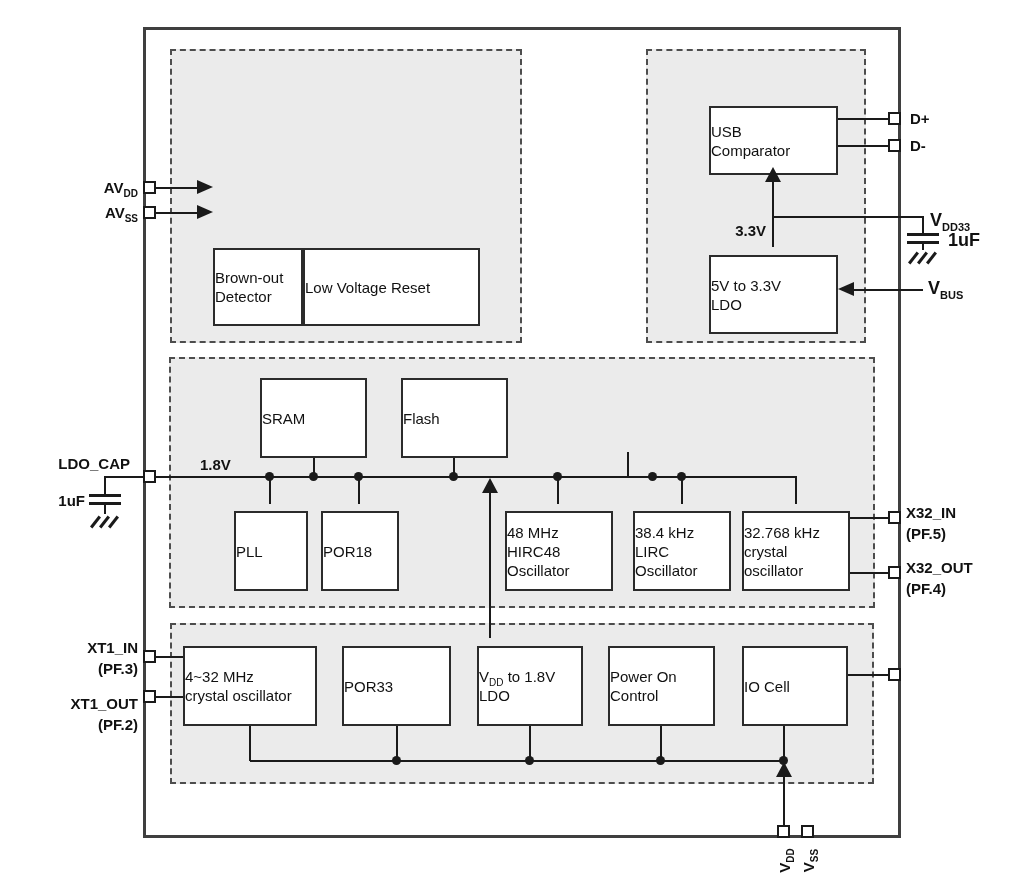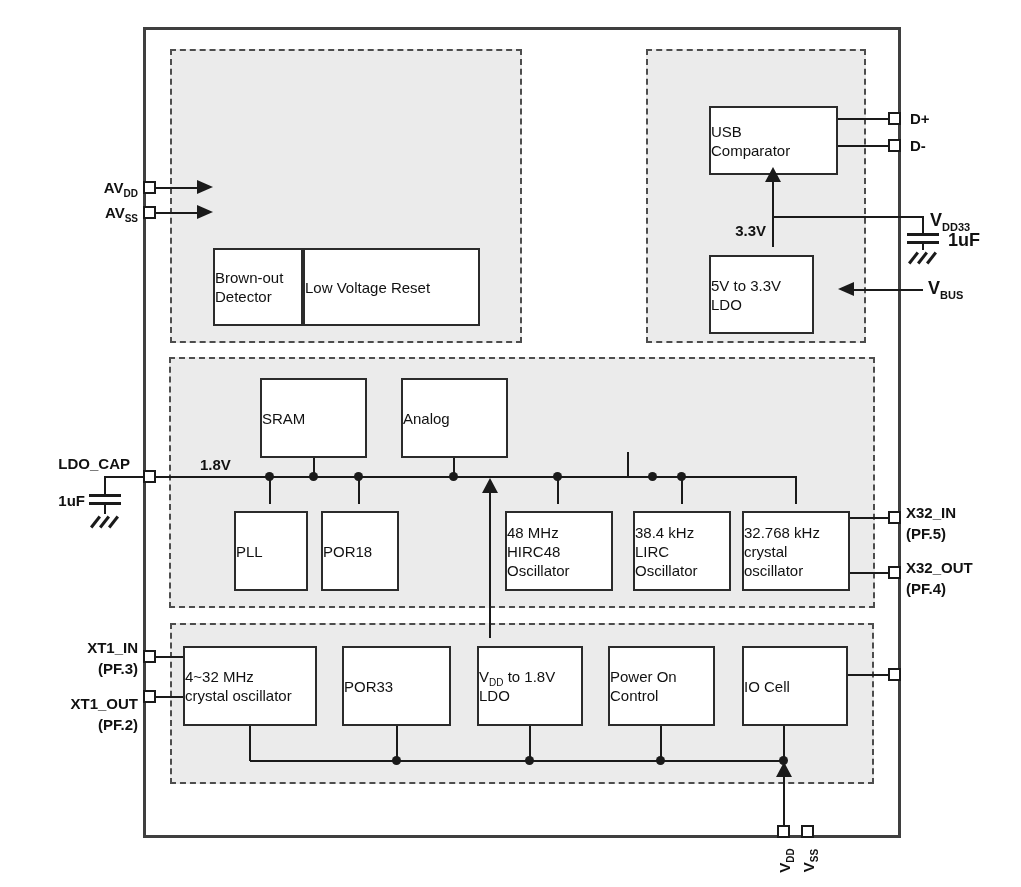--- a/index.html
+++ b/index.html
@@ -118,29 +118,29 @@
     <span class="bl">Brown-out</span>
     <span class="bl">Detector</span>
   </div>
   <div class="block" style="left:303px;top:240px;width:177px;height:78px">
     <span class="bl">Low Voltage Reset</span>
   </div>
   <div class="block" style="left:709px;top:98px;width:129px;height:69px">
     <span class="bl">USB</span>
     <span class="bl">Comparator</span>
   </div>
-  <div class="block" style="left:709px;top:247px;width:105px;height:79px">
+  <div class="block" style="left:709px;top:247px;width:129px;height:79px">
     <span class="bl">5V to 3.3V</span>
     <span class="bl">LDO</span>
   </div>
   <div class="block" style="left:260px;top:370px;width:107px;height:80px">
     <span class="bl">SRAM</span>
   </div>
   <div class="block" style="left:401px;top:370px;width:107px;height:80px">
-    <span class="bl">Analog</span>
+    <span class="bl">Flash</span>
   </div>
   <div class="block" style="left:234px;top:503px;width:74px;height:80px">
     <span class="bl">PLL</span>
   </div>
   <div class="block" style="left:321px;top:503px;width:78px;height:80px">
     <span class="bl">POR18</span>
   </div>
   <div class="block" style="left:505px;top:503px;width:108px;height:80px">
     <span class="bl">48 MHz</span>
     <span class="bl">HIRC48</span>

